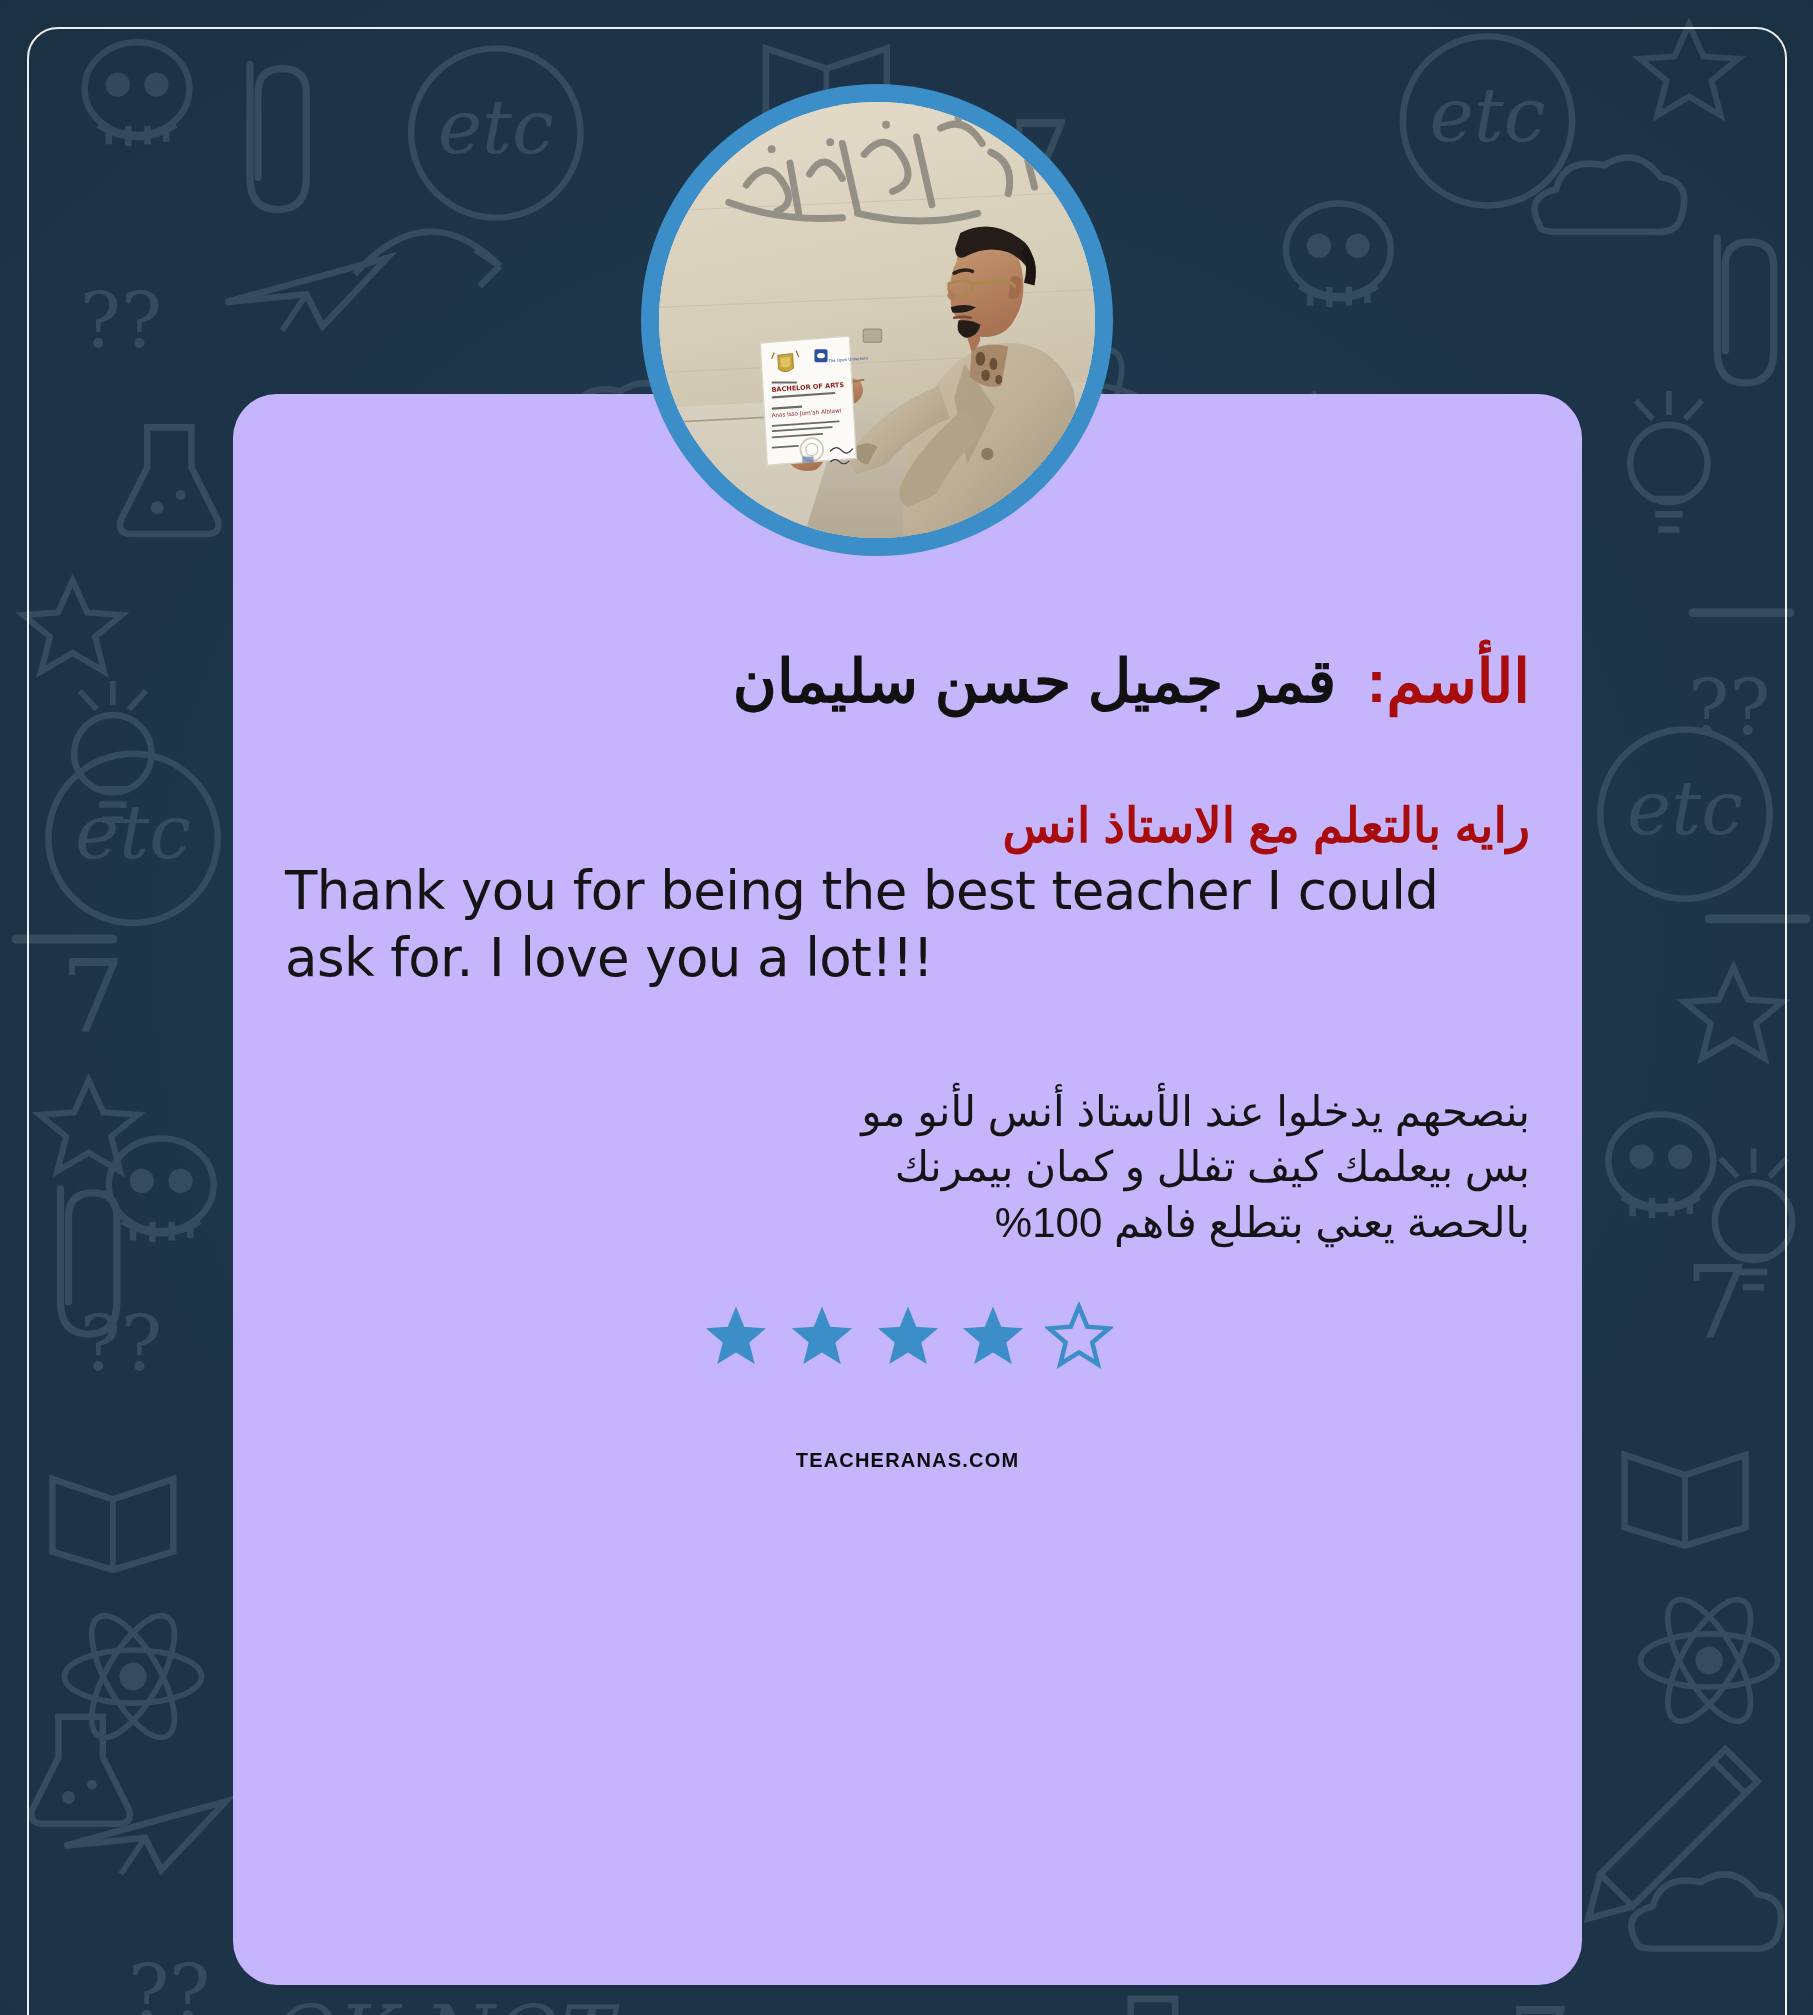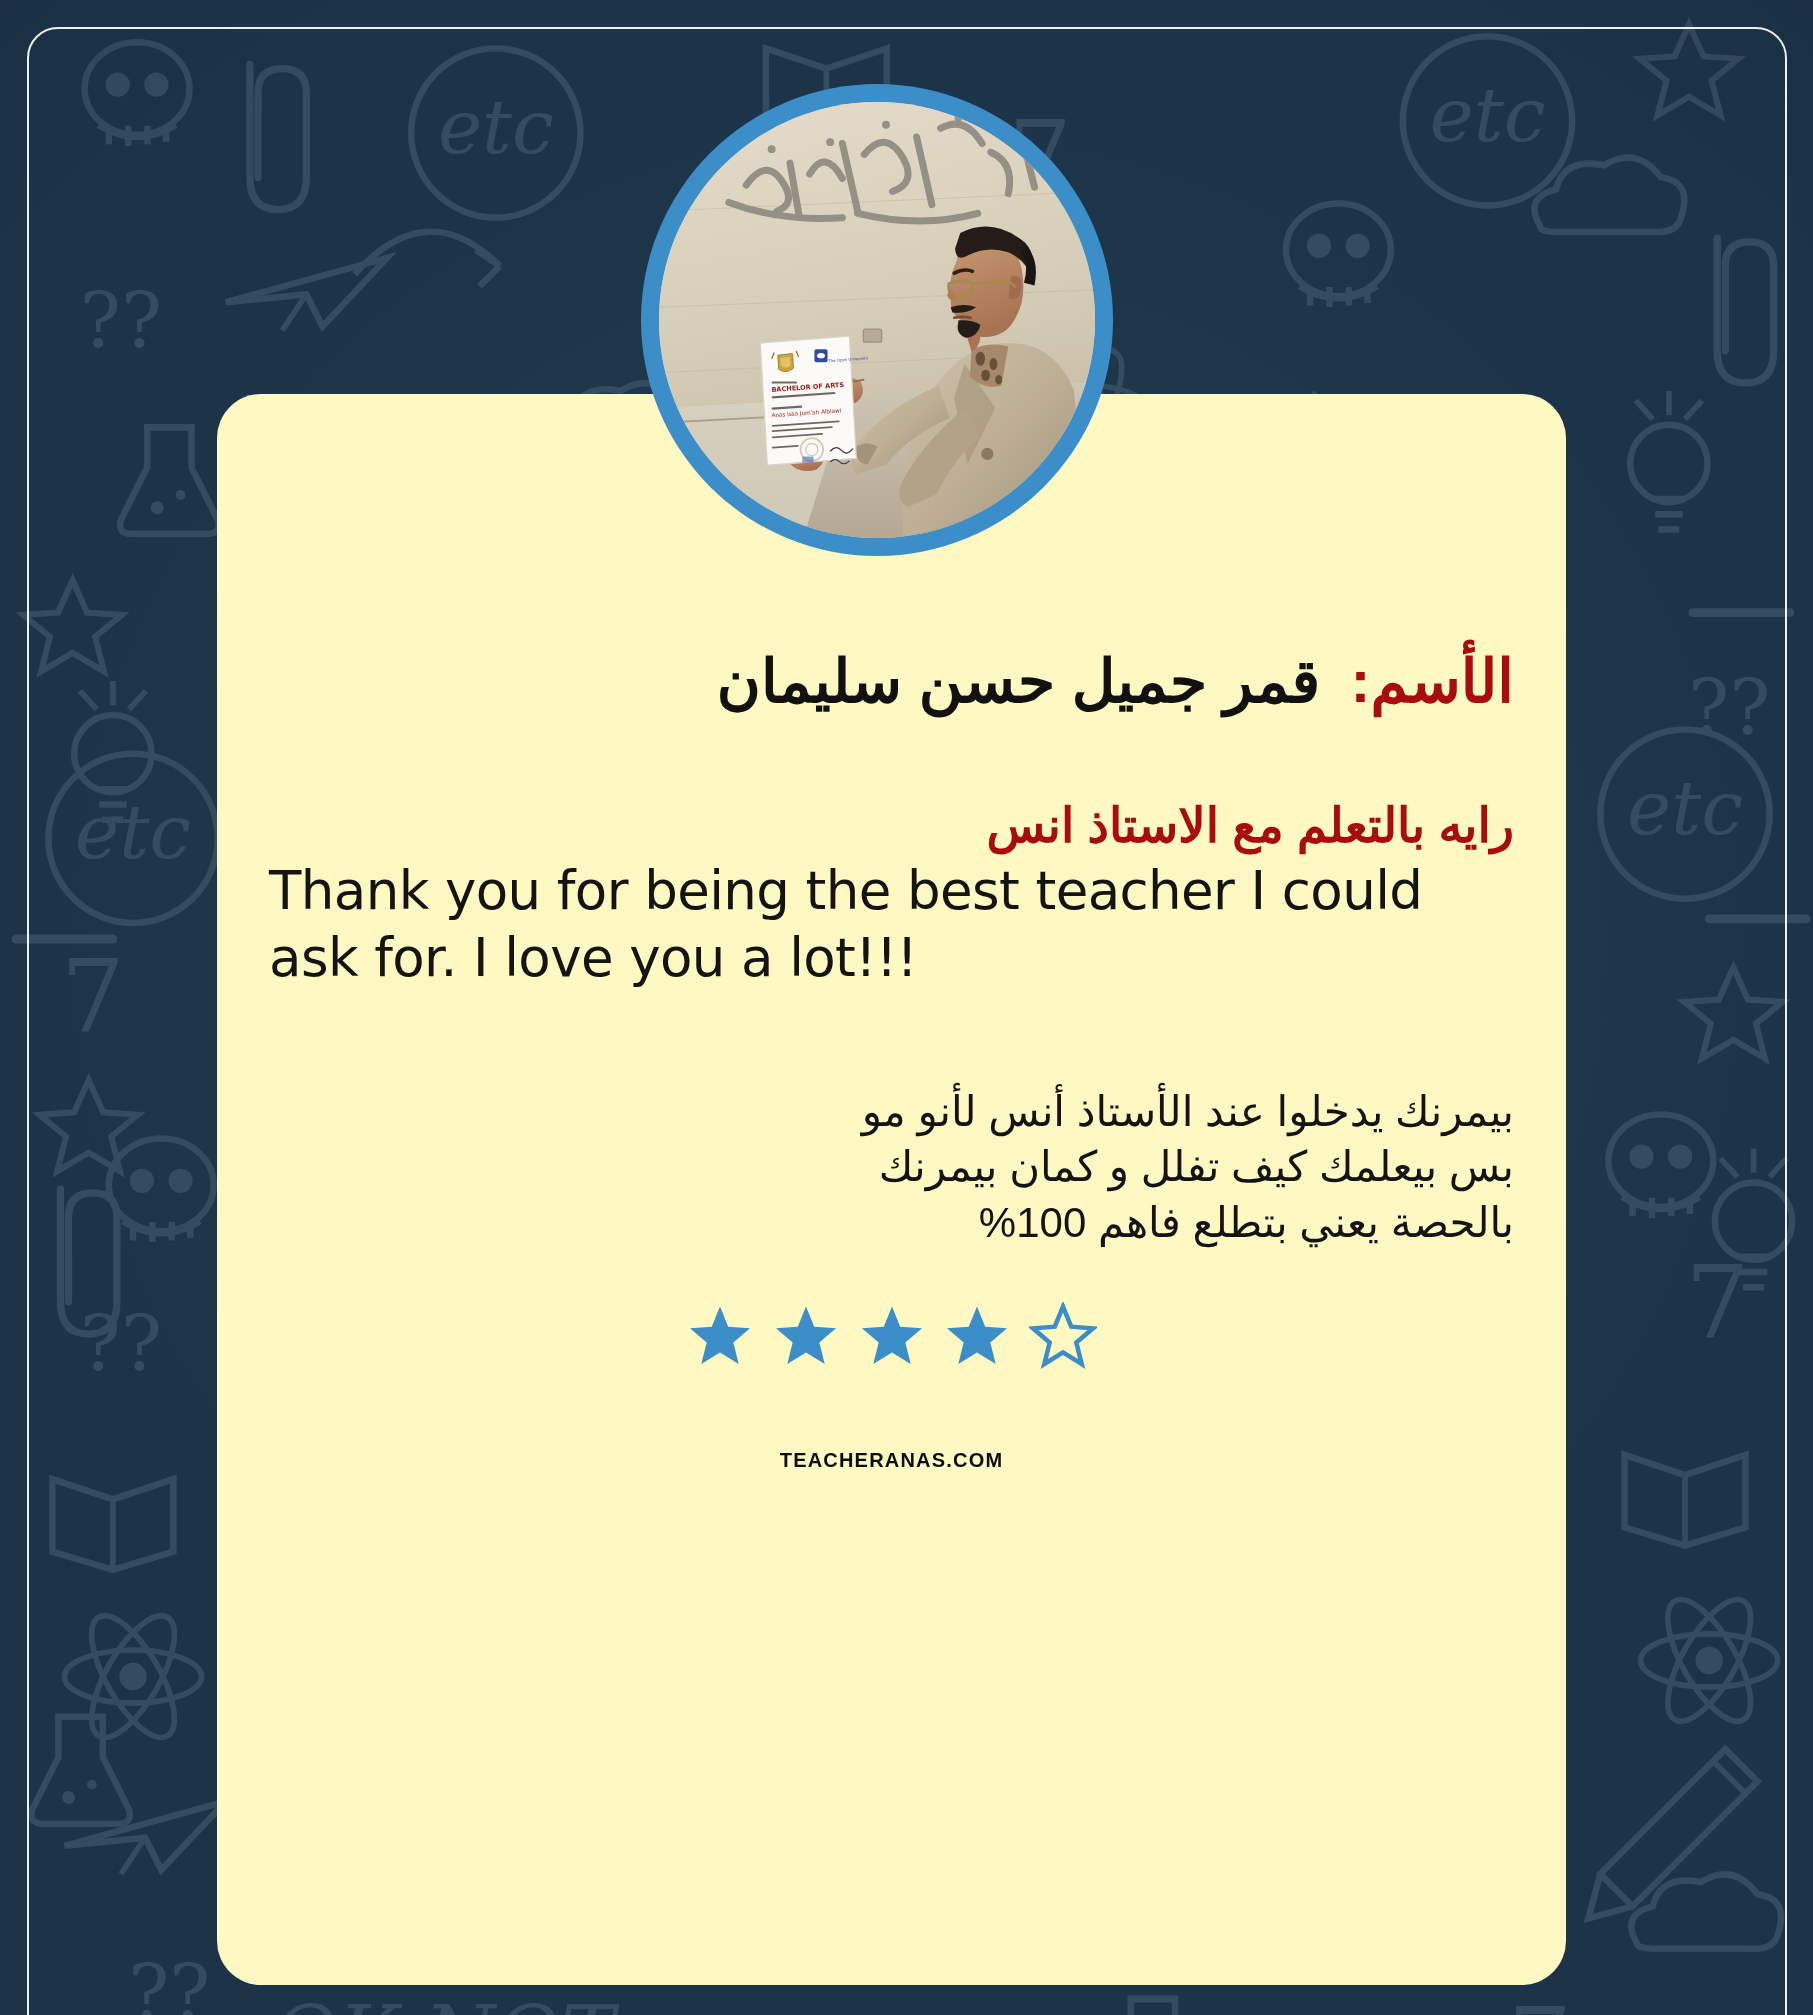--- a/index.html
+++ b/index.html
@@ -45,25 +45,25 @@
     left: 27px;  top: 27px;
     right: 27px; bottom: 27px;
     border: 2.4px solid rgba(255,255,255,0.92);
     border-radius: 31px;
     pointer-events: none;
   }
 
   
   .card {
     position: absolute;
-    left: 217px;
+    left: 233px;
     top: 394px;
     width: 1349px;
     height: 1591px;
-    background: #fef9c3;
+    background: #c4b5fd;
     border-radius: 44px;
     overflow: hidden;
   }
 
   .card-inner {
     position: absolute;
     left: 0; right: 0;
     top: 250px;
     padding: 0 52px;
   }
@@ -475,21 +475,21 @@
       </div>
 
       <div class="section-gap-1"></div>
 
       <div class="red-heading">رايه بالتعلم مع الاستاذ انس</div>
       <div class="english-quote">Thank you for being the best teacher I could ask for. I love you a lot!!!</div>
 
       <div class="section-gap-2"></div>
 
       <div class="arabic-body">
-        <span class="ab-line">بيمرنك يدخلوا عند الأستاذ أنس لأنو مو</span>
+        <span class="ab-line">بنصحهم يدخلوا عند الأستاذ أنس لأنو مو</span>
         <span class="ab-line">بس بيعلمك كيف تفلل و كمان بيمرنك</span>
         <span class="ab-line">بالحصة يعني بتطلع فاهم 100%</span>
       </div>
 
       <div class="stars">
         <svg class="star" viewBox="0 0 24 24" xmlns="http://www.w3.org/2000/svg">
           <path d="M12 1.6 L14.9 8.7 L22.6 9.3 L16.7 14.3 L18.6 21.9 L12 17.8 L5.4 21.9 L7.3 14.3 L1.4 9.3 L9.1 8.7 Z" fill="#3c8ec9"></path>
         </svg>
         <svg class="star" viewBox="0 0 24 24" xmlns="http://www.w3.org/2000/svg">
           <path d="M12 1.6 L14.9 8.7 L22.6 9.3 L16.7 14.3 L18.6 21.9 L12 17.8 L5.4 21.9 L7.3 14.3 L1.4 9.3 L9.1 8.7 Z" fill="#3c8ec9"></path>

